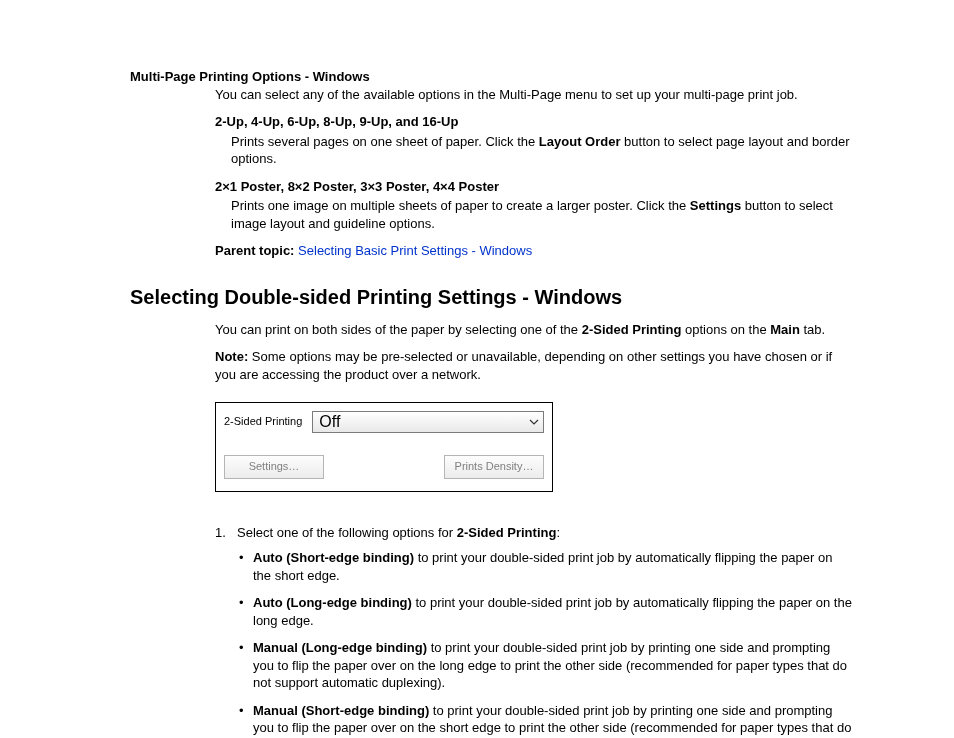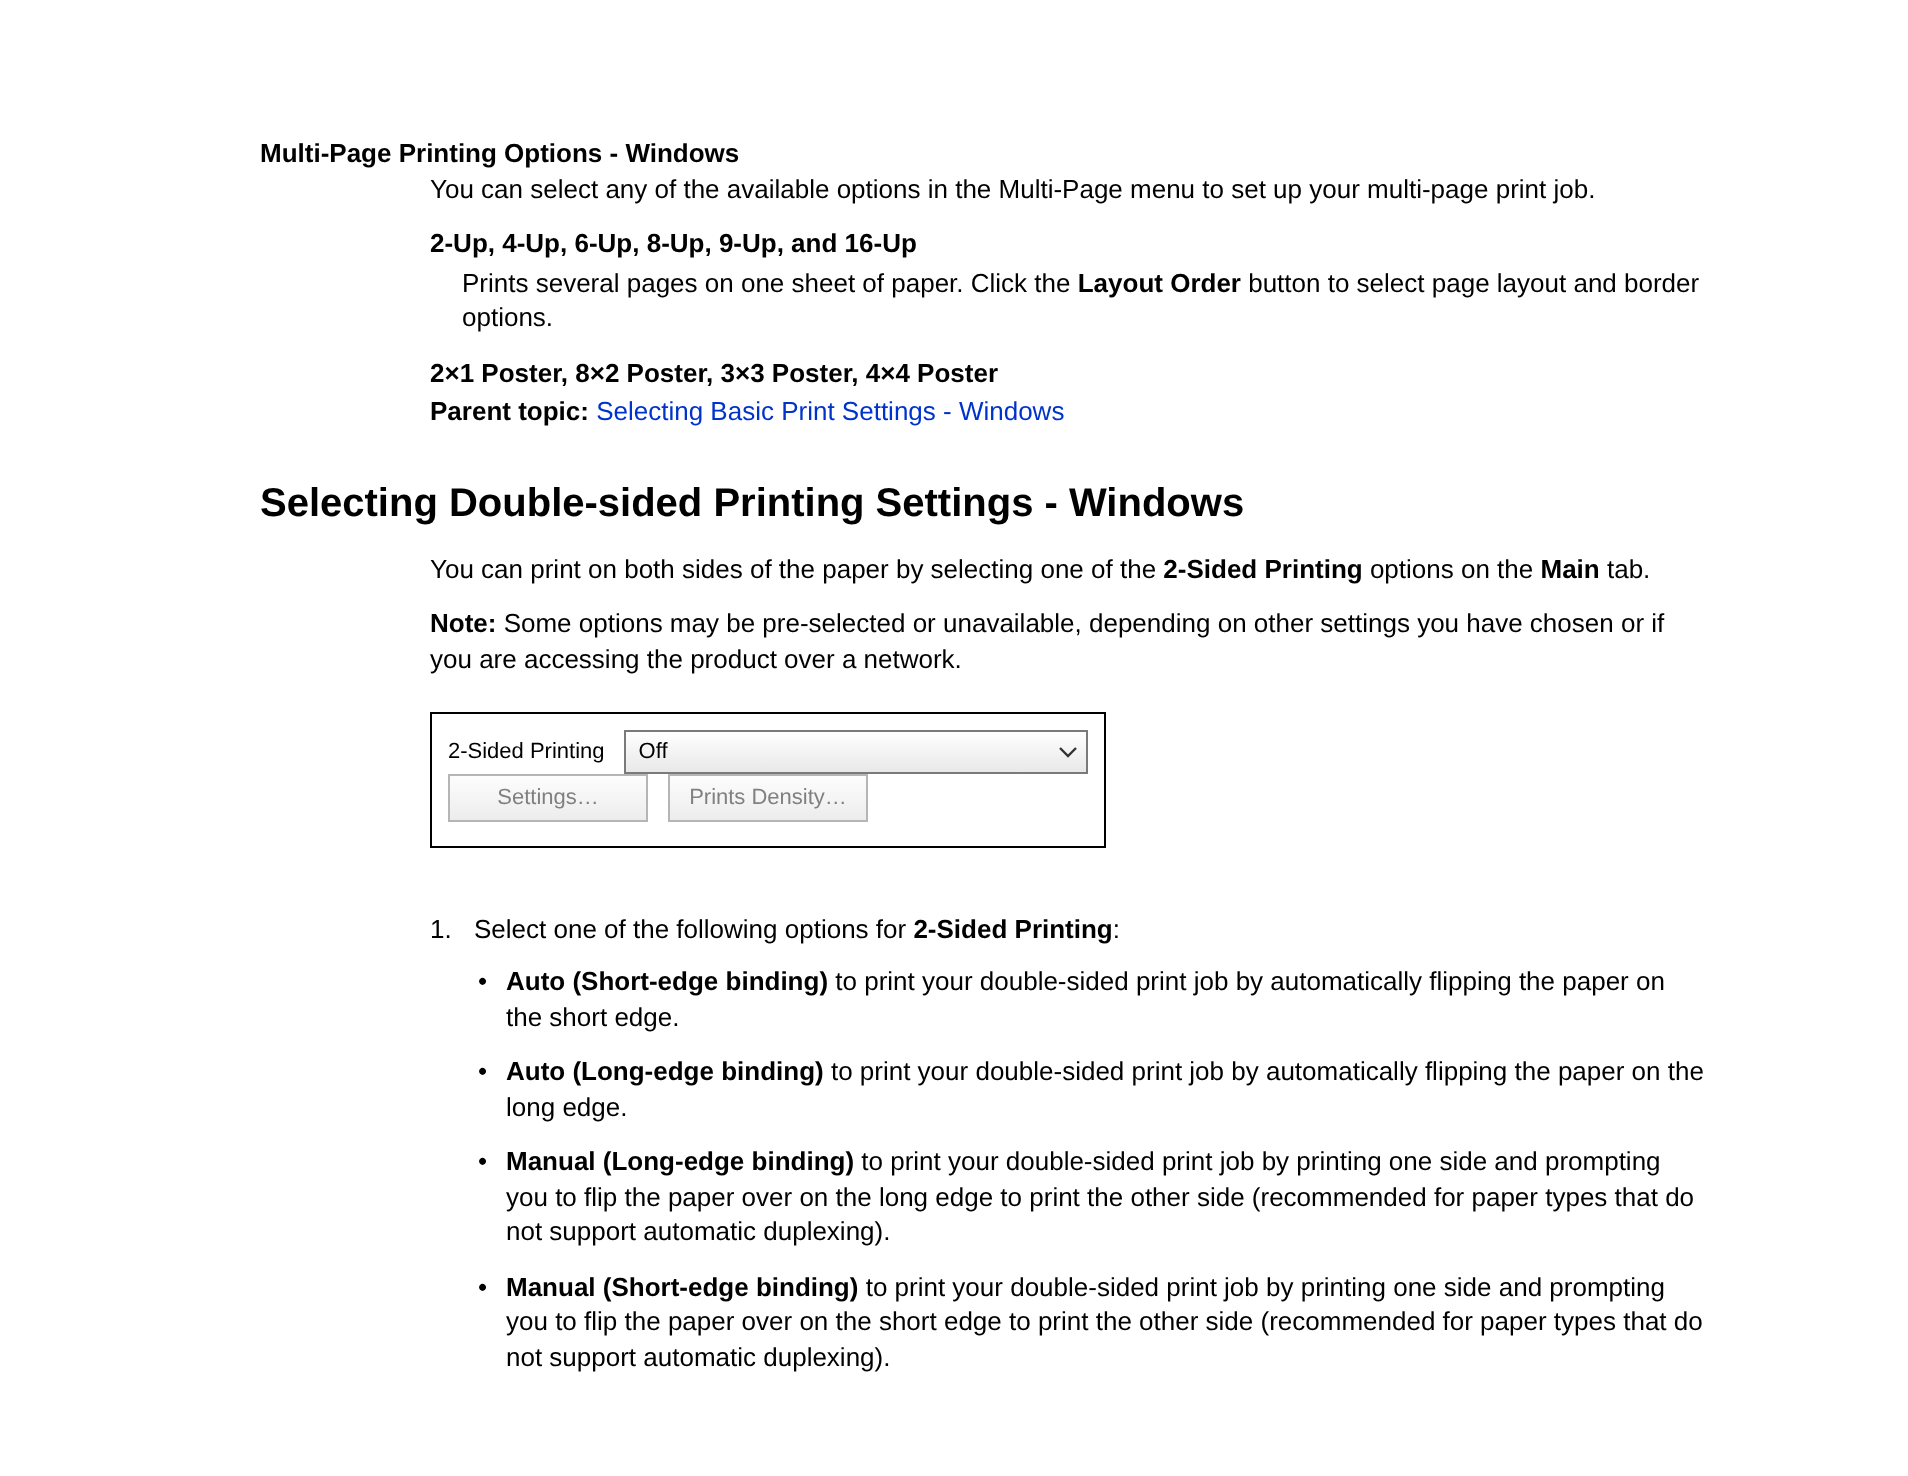--- a/index.html
+++ b/index.html
@@ -41,28 +41,28 @@
   .fig-label { font-size: 11px; white-space: nowrap; }
   .combo {
     flex: 1;
     display: flex;
     align-items: center;
     justify-content: space-between;
     border: 1px solid #7a7a7a;
     background: linear-gradient(#fff, #e8e8e8);
     height: 20px;
     padding: 0 4px 0 6px;
-    font-size: 11px;
+    font-size: 16px;
   }
   .combo svg { flex: 0 0 auto; }
   .fig-row2 {
     display: flex;
     gap: 10px;
-    margin-top: 0;
-    justify-content: flex-start;
+    margin-top: 22px;
+    justify-content: space-between;
   }
   .btn {
     width: 98px;
     height: 22px;
     border: 1px solid #b5b5b5;
     background: linear-gradient(#fdfdfd,#ececec);
     font-size: 11px;
     color: #808080;
     display: flex;
     align-items: center;
@@ -110,20 +110,23 @@
 
 <div class="indent1">
   <div class="para">You can select any of the available options in the Multi-Page menu to set up your multi-page print job.</div>
 
   <div class="dl-term">2-Up, 4-Up, 6-Up, 8-Up, 9-Up, and 16-Up</div>
   <div class="dl-def">
     <span>Prints several pages on one sheet of paper. Click the </span><span class="b">Layout Order</span><span> button to select page layout and border options.</span>
   </div>
 
   <div class="dl-term">2×1 Poster, 8×2 Poster, 3×3 Poster, 4×4 Poster</div>
+  <div class="dl-def">
+    <span>Prints one image on multiple sheets of paper to create a larger poster. Click the </span><span class="b">Settings</span><span> button to select image layout and guideline options.</span>
+  </div>
 
   <div class="para">
     <span class="b">Parent topic:</span>
     <span> </span>
     <span class="link">Selecting Basic Print Settings - Windows</span>
   </div>
 </div>
 
 <div class="h2">Selecting Double-sided Printing Settings - Windows</div>
 

